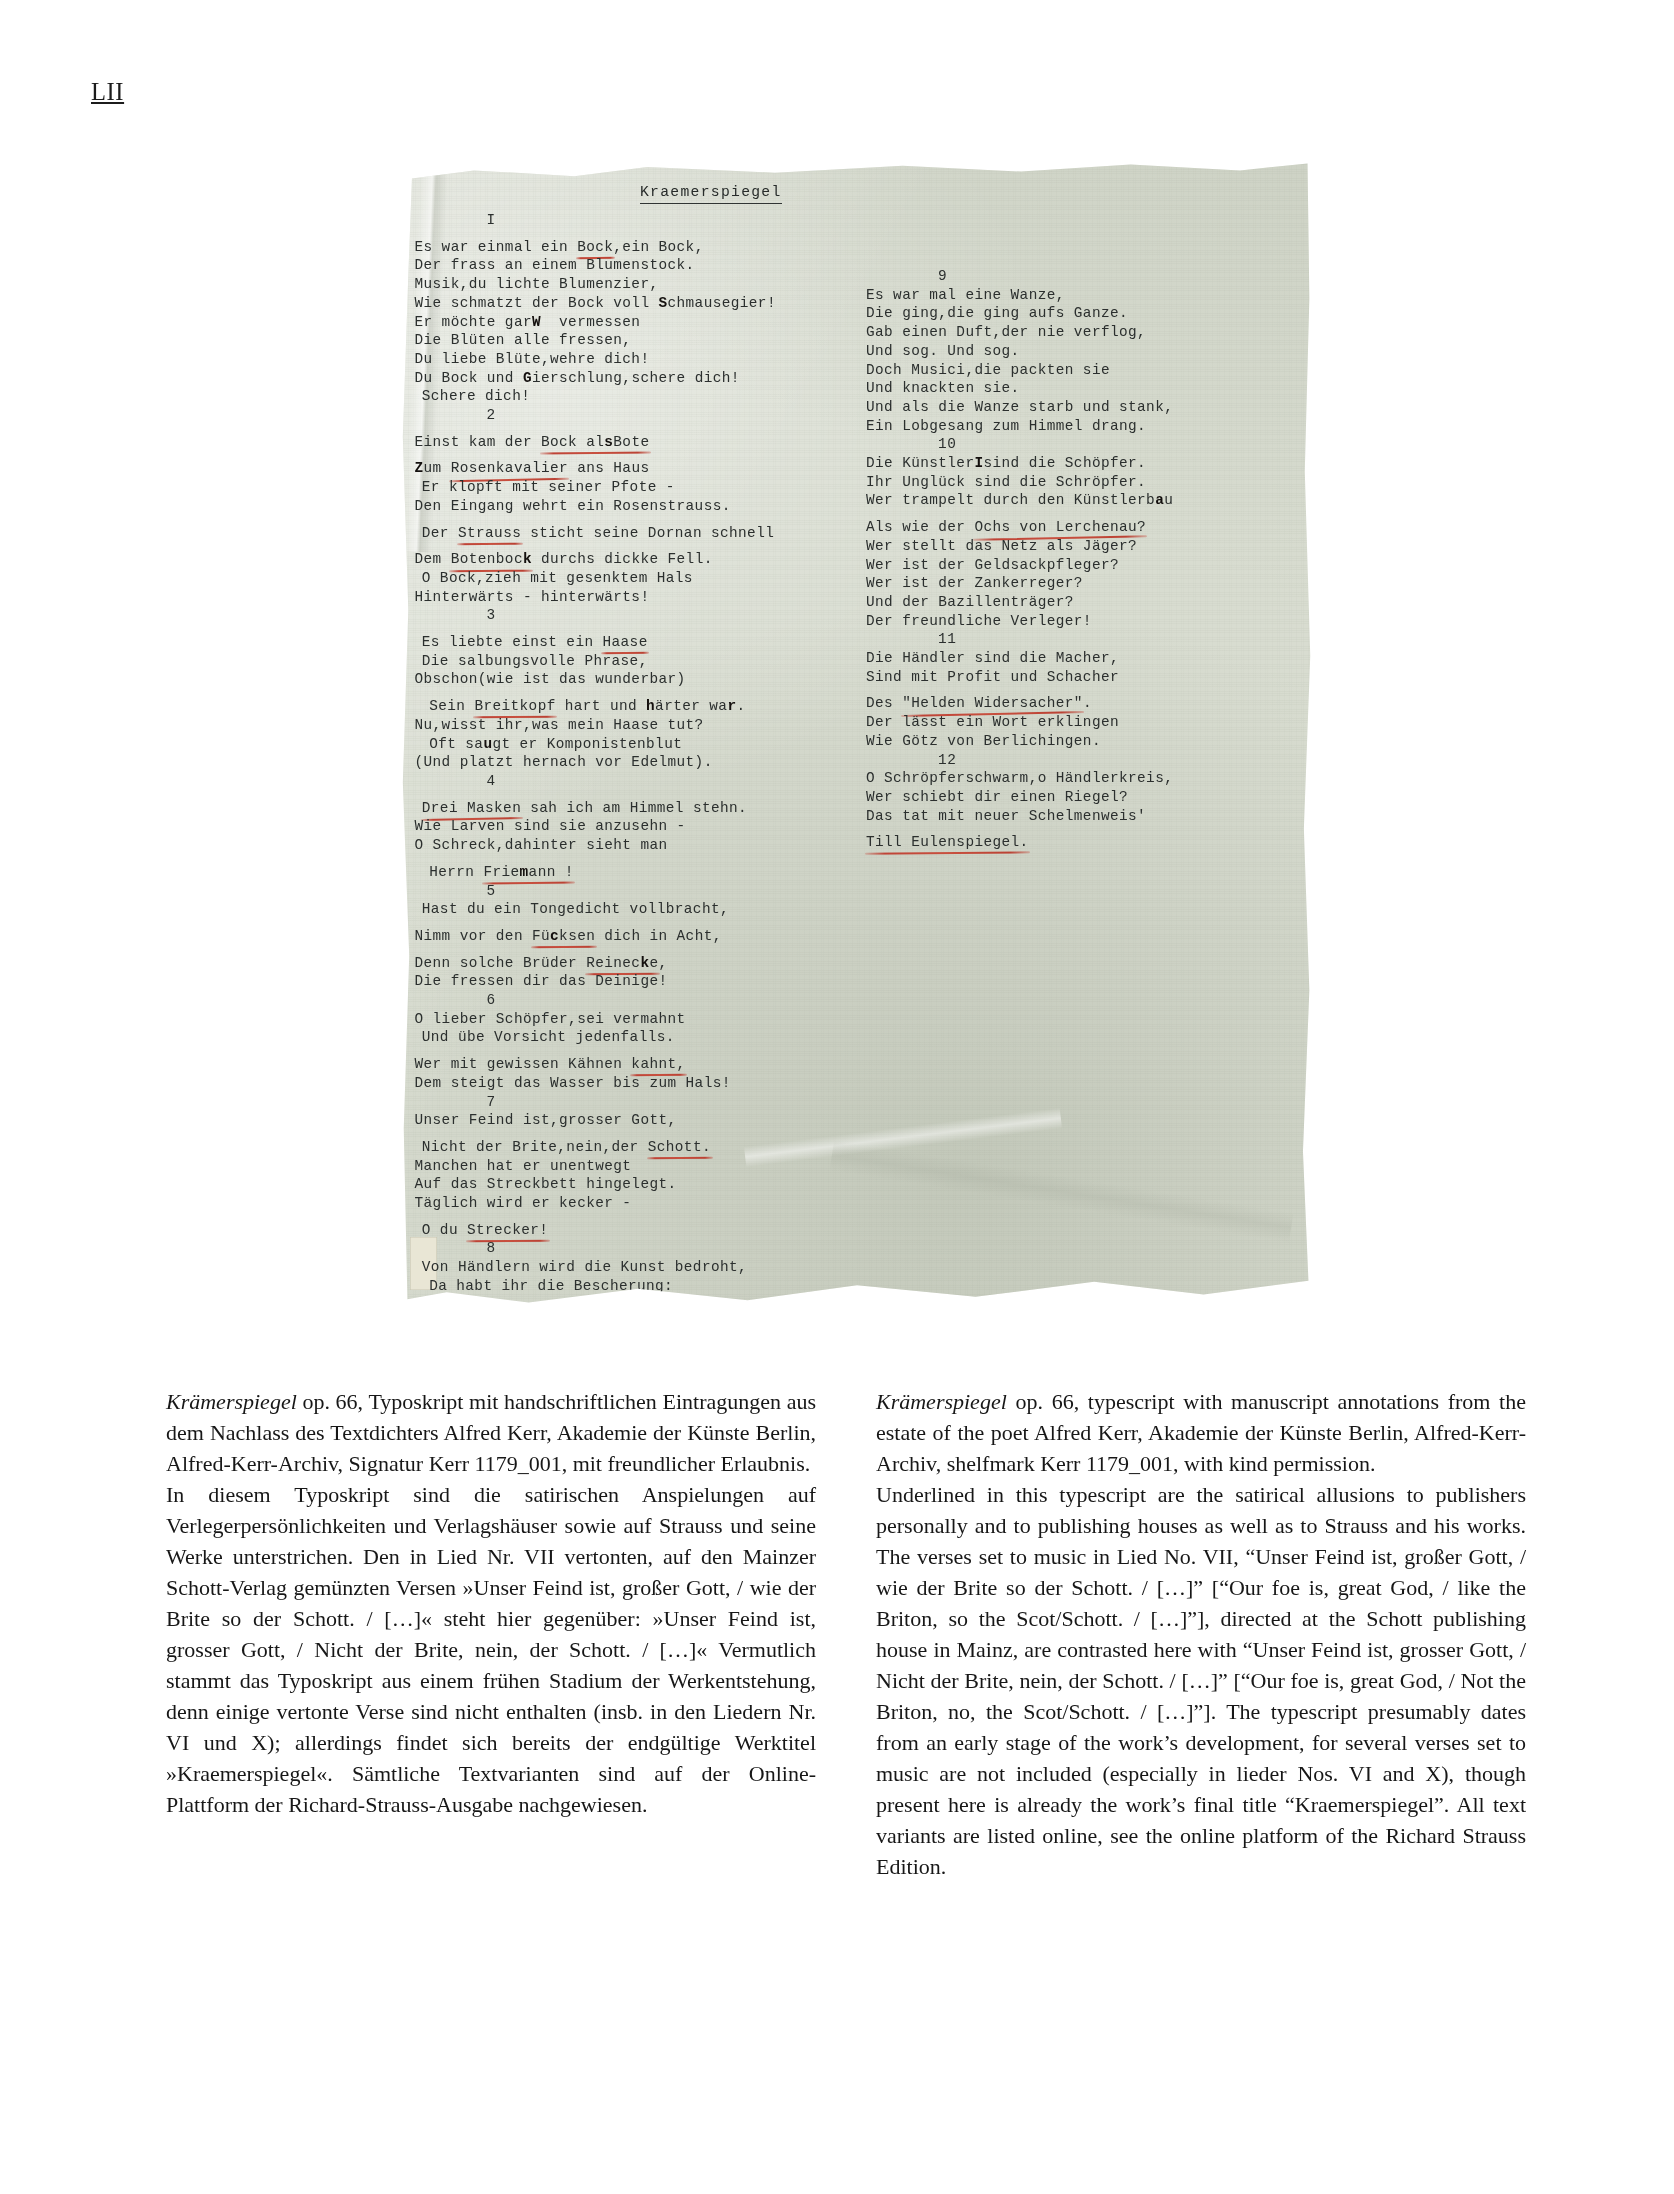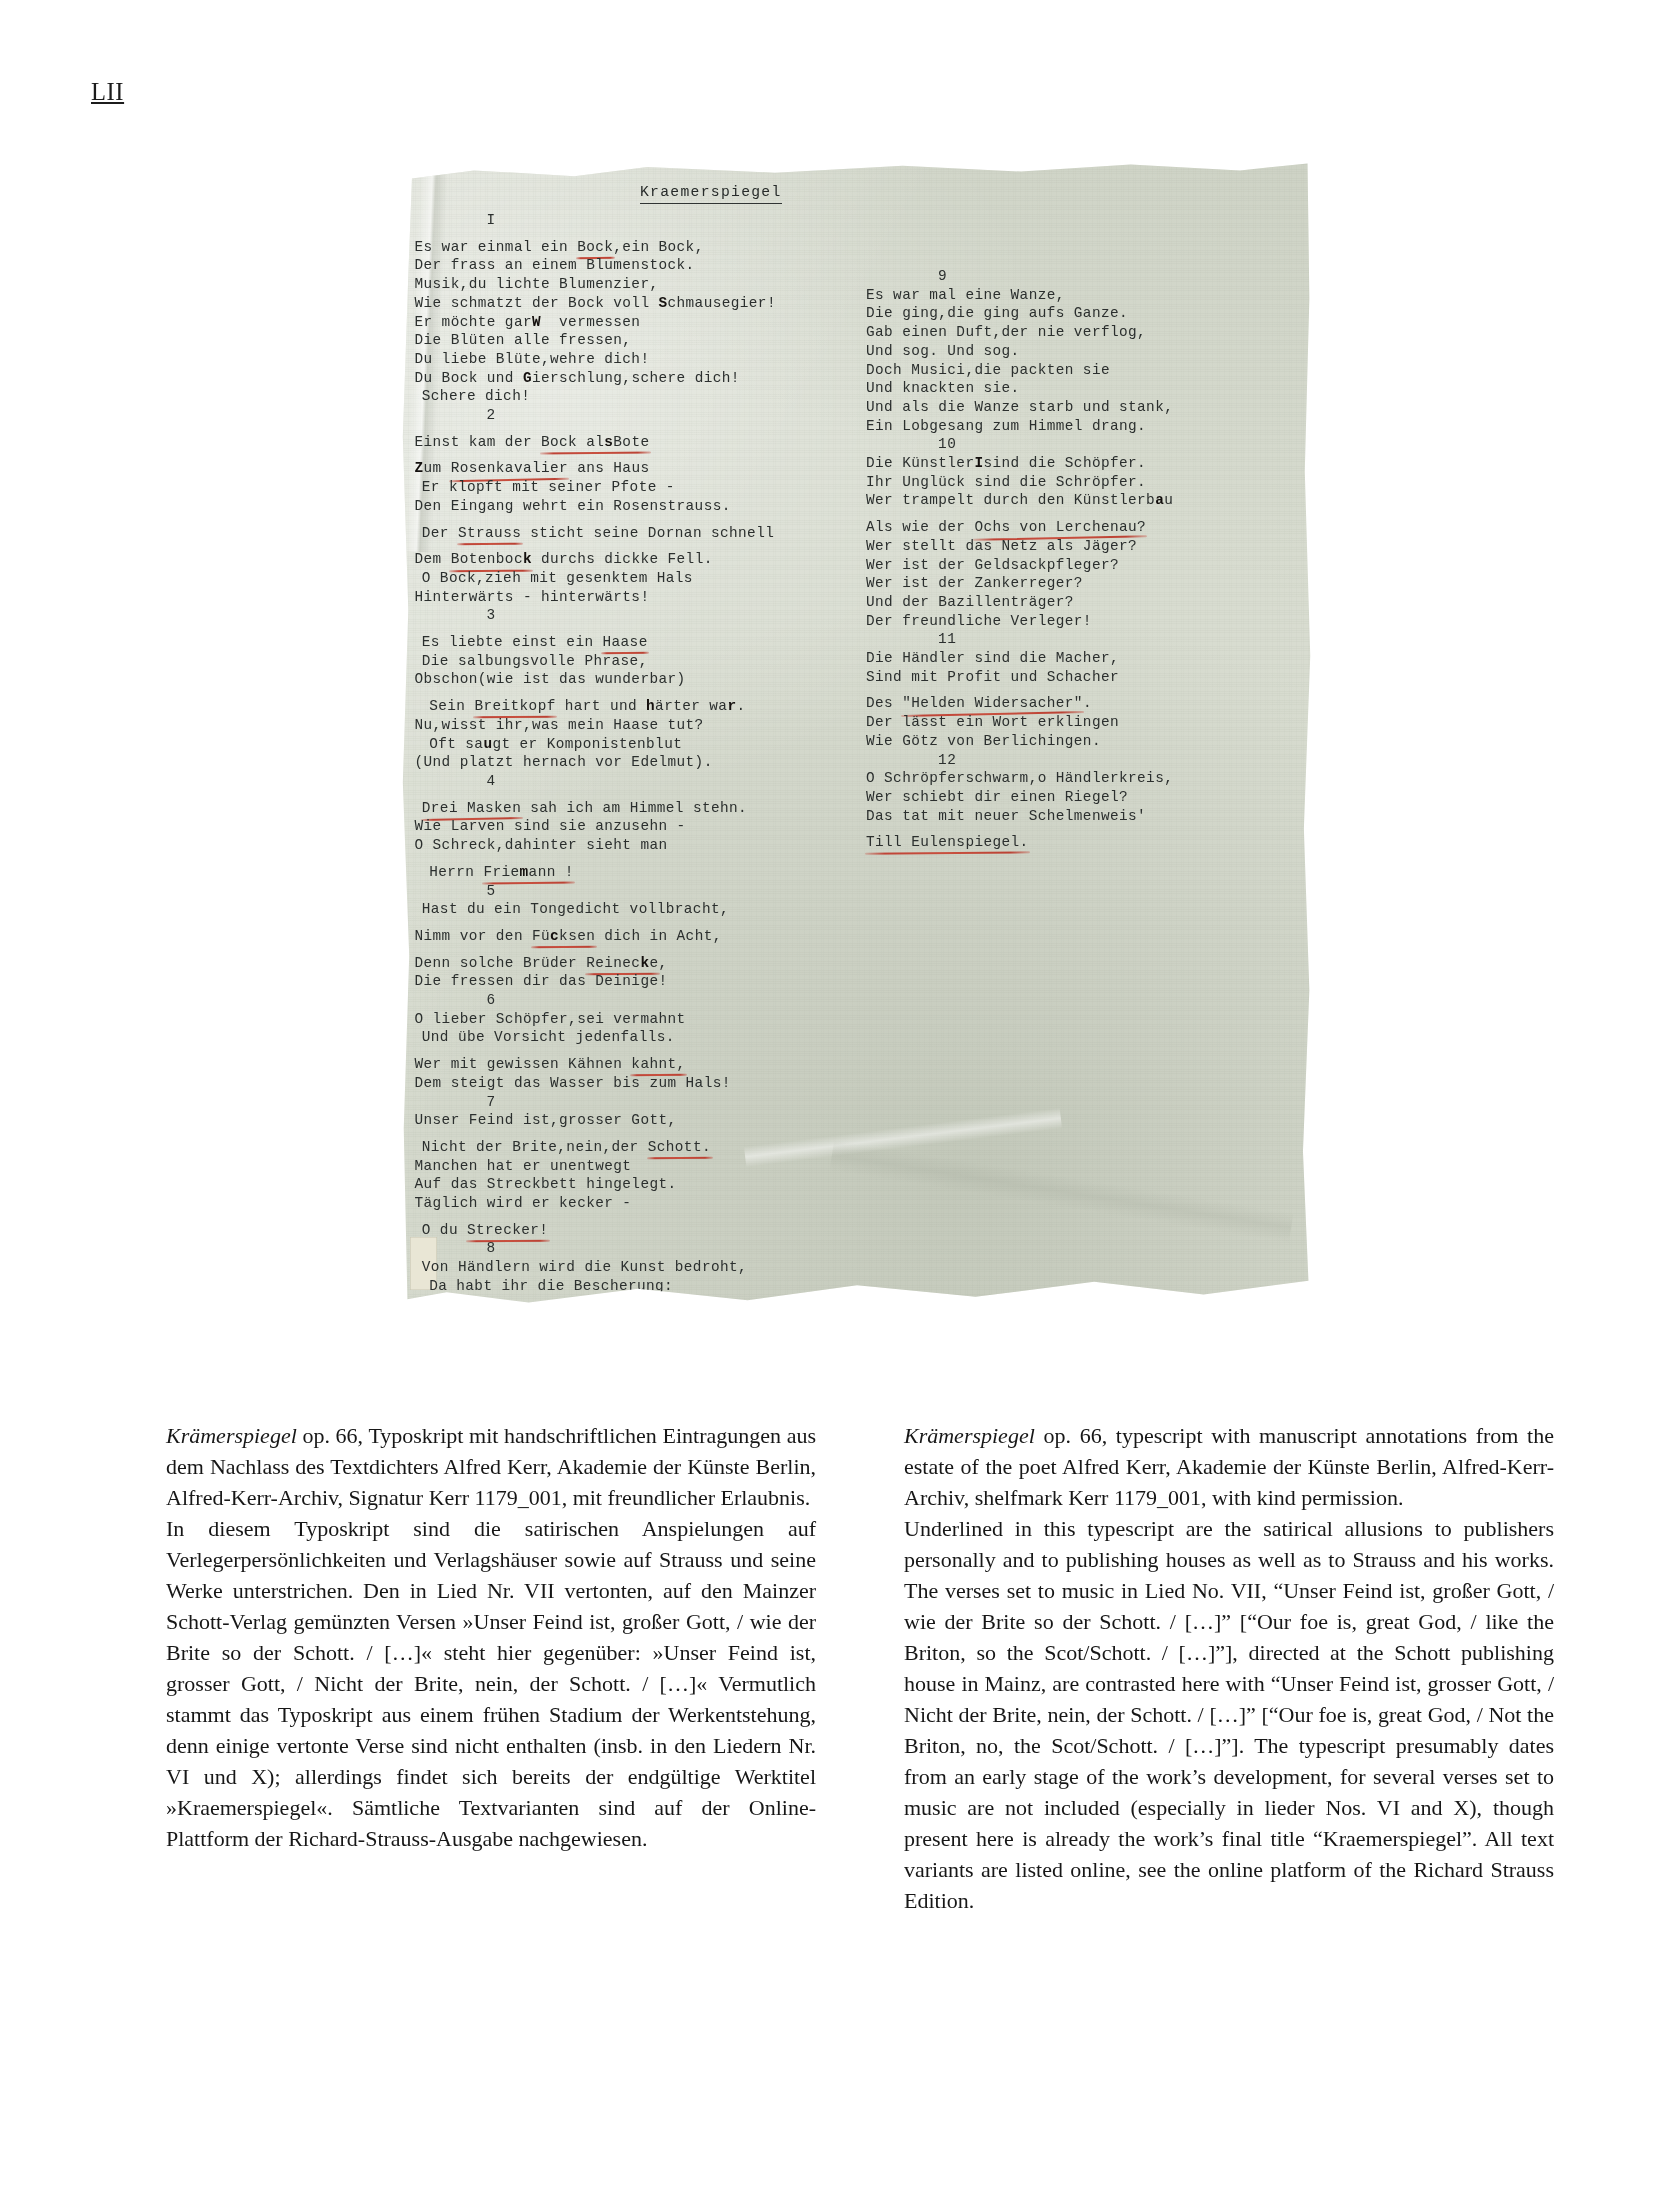--- a/index.html
+++ b/index.html
@@ -168,24 +168,23 @@
   .cap-col {
     position: absolute;
     top: 0;
     width: 650px;
     font-size: 22px;
     line-height: 31px;
     text-align: justify;
     text-justify: inter-word;
     hyphens: manual;
     color: #171717;
-    margin-top: 34px;
   }
   .cap-left  { left: 166px; }
-  .cap-right { left: 904px; font-family: Liberation Serif, serif; }
+  .cap-right { left: 876px; font-family: Liberation Serif, serif; }
   .cap-col p { margin: 0; }
   .cap-col p + p { margin-top: 0px; }
   .it { font-style: italic; }
 </style>
 </head>
 <body>
 
 <div class="folio">LII</div>
 
 <div class="plate-wrap">

